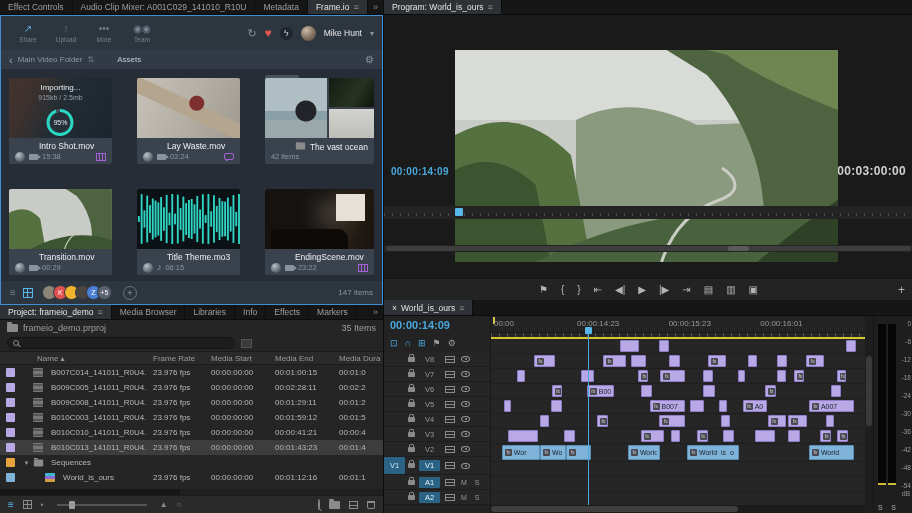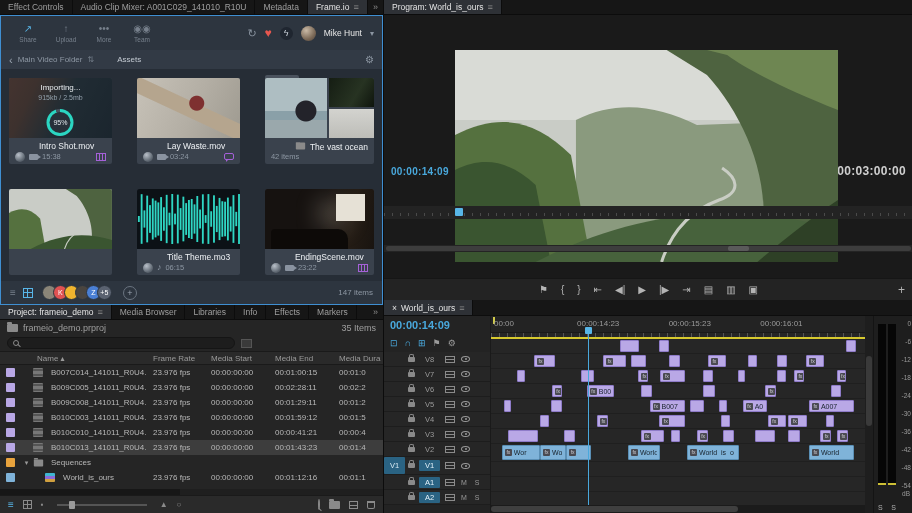--- a/index.html
+++ b/index.html
@@ -316,20 +316,28 @@
             </div>
           </div>
           <div class="card">
             <div class="thumb t3"><svg viewBox="0 0 380 212" preserveAspectRatio="none" width="100%" height="100%">
                 <rect width="380" height="212" fill="#c9ccc6"></rect>
                 <path d="M210,0 L380,0 L380,212 L300,212 C320,140 290,70 250,25 Z" fill="#4e6340"></path>
                 <path d="M0,85 C45,62 80,70 115,105 L135,212 L0,212 Z" fill="#55713f"></path>
                 <path d="M80,212 L380,212 L380,180 C280,150 180,160 80,212 Z" fill="#3a5530"></path>
                 <path d="M205,212 C215,180 235,160 262,150" stroke="#c9cdc4" stroke-width="4" fill="none"></path>
               </svg></div>
+            <div class="card-foot">
+              <div class="card-name">Transition.mov</div>
+              <div class="card-meta">
+                <span class="mini-av"></span>
+                <span class="i-cam"></span>
+                <span>00:29</span>
+              </div>
+            </div>
           </div>
           <div class="card">
             <div class="thumb t4"><svg viewBox="0 0 111 60" preserveAspectRatio="none" width="100%" height="100%">
                 <rect x="1" y="27" width="2" height="6" fill="#2fd6c3"></rect>
                 <rect x="4" y="5.183374170045692" width="2" height="49.633251659908616" fill="#2fd6c3"></rect>
                 <rect x="7" y="21.378095755409714" width="2" height="17.243808489180573" fill="#2fd6c3"></rect>
                 <rect x="10" y="6.632076988789887" width="2" height="46.735846022420226" fill="#2fd6c3"></rect>
                 <rect x="13" y="16.12950627495062" width="2" height="27.74098745009876" fill="#2fd6c3"></rect>
                 <rect x="16" y="9.433283522283215" width="2" height="41.13343295543357" fill="#2fd6c3"></rect>
                 <rect x="19" y="11.602756872942066" width="2" height="36.79448625411587" fill="#2fd6c3"></rect>

